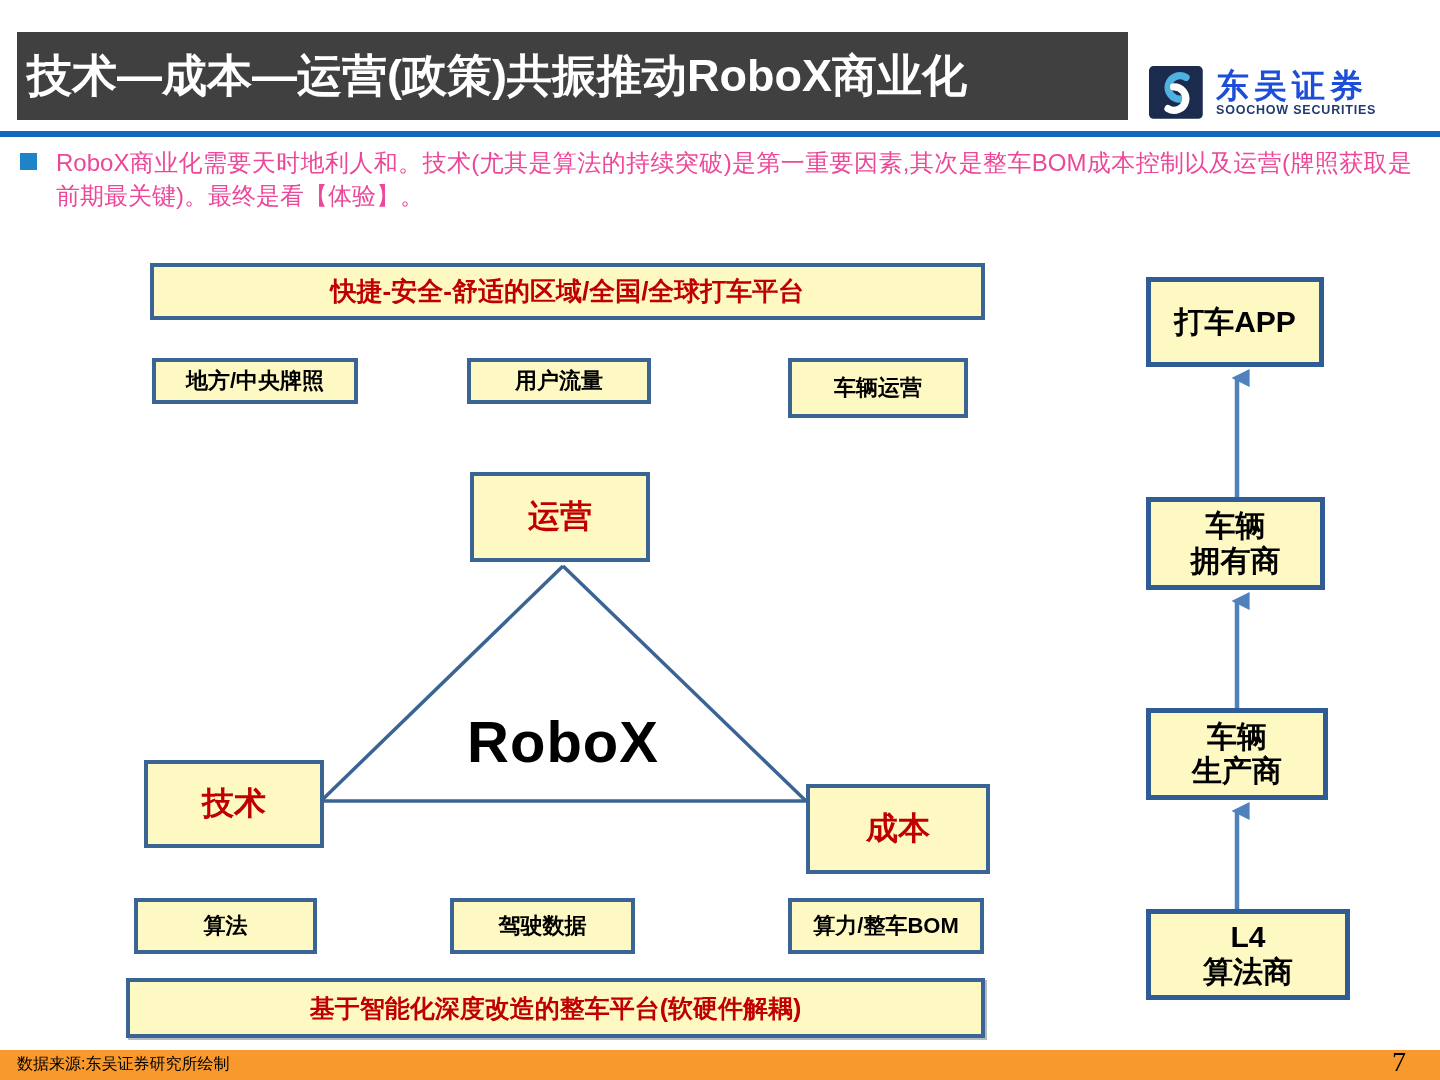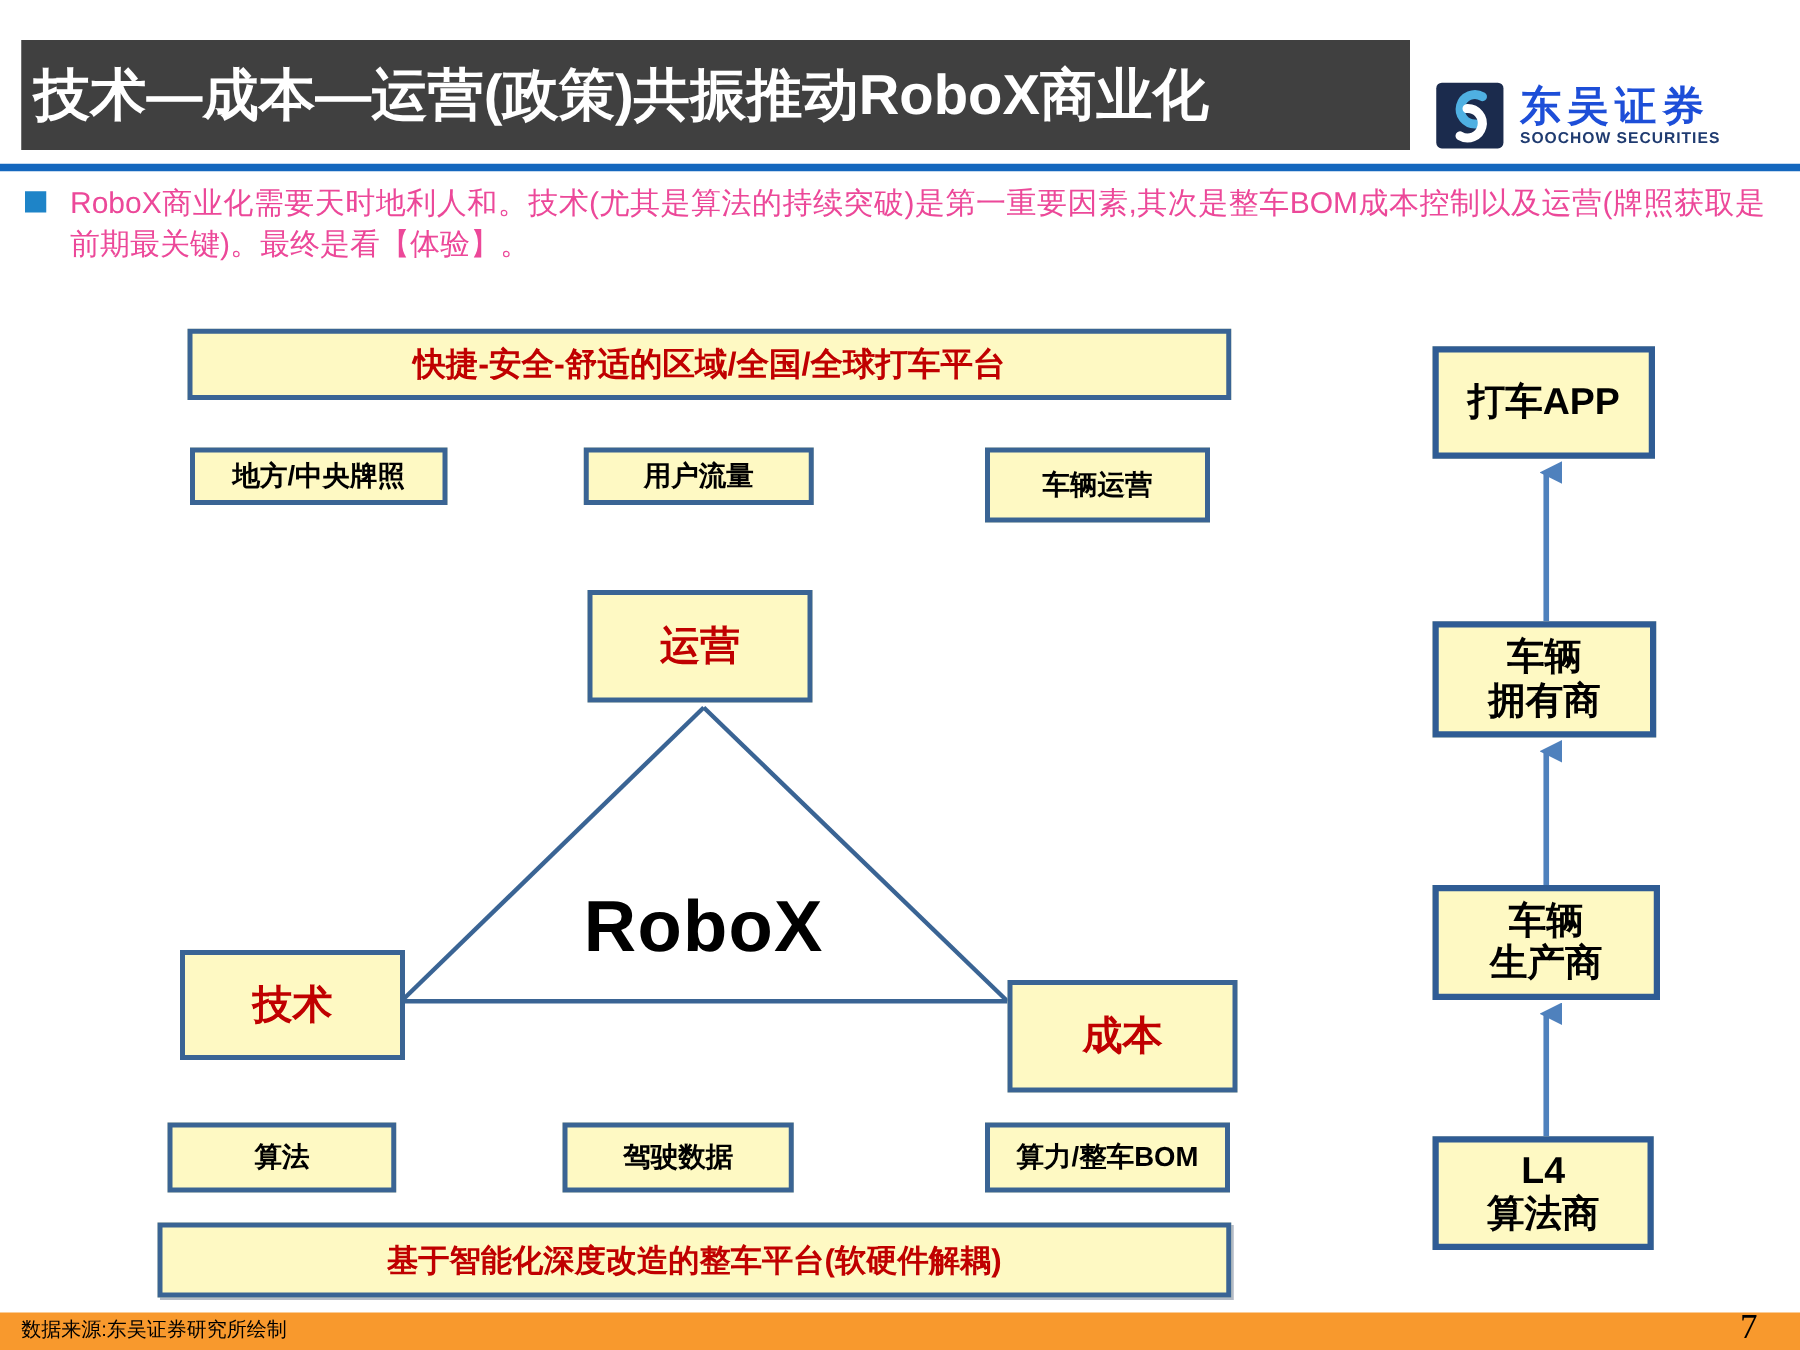--- a/index.html
+++ b/index.html
@@ -49,21 +49,21 @@
   #box-compute     { left:788px; top:898px; width:196px; height:56px; font-size:22px; }
   #platform-bottom { left:126px; top:978px; width:859px; height:60px; font-size:25px;
                      box-shadow:2px 2px 0 0 rgba(40,60,90,0.35); }
 
   
   .chain { border-width:5px; border-color:#2F5C94; font-size:30px; line-height:1.15; }
   .chain span { display:block; }
   #chain-app   { left:1146px; top:277px; width:178px; height:90px; }
   #chain-owner { left:1146px; top:497px; width:179px; height:93px; }
   #chain-maker { left:1146px; top:708px; width:182px; height:92px; }
-  #chain-l4    { left:1146px; top:909px; width:177px; height:91px; }
+  #chain-l4    { left:1146px; top:909px; width:204px; height:91px; }
 
   
   #overlay { left:0; top:0; pointer-events:none; }
 
   
   #footer-bar { left:0; top:1050px; width:1440px; height:30px; background:#F8992D; }
   #footer-source { left:17px; top:1054px; font-size:16px; color:#000; }
   #page-number { left:1392px; top:1046px; font-size:28px; color:#000;
                  font-family:"Liberation Serif","DejaVu Serif",serif; }
 </style>

